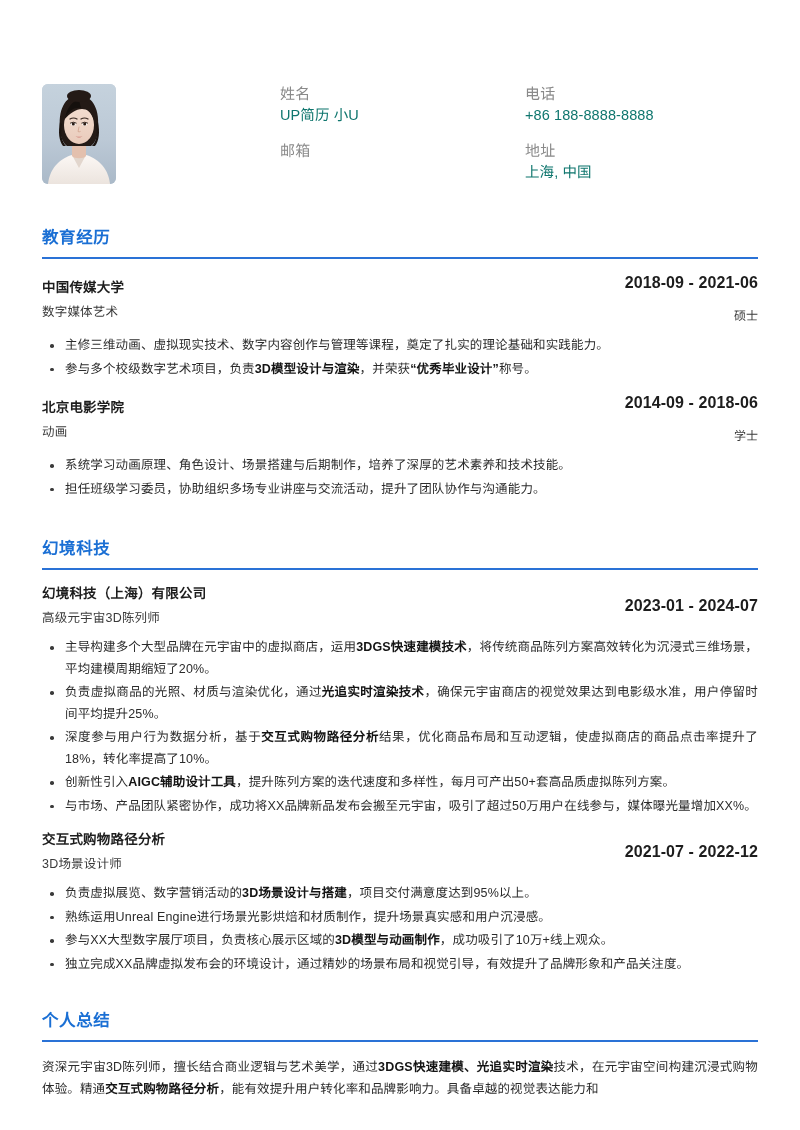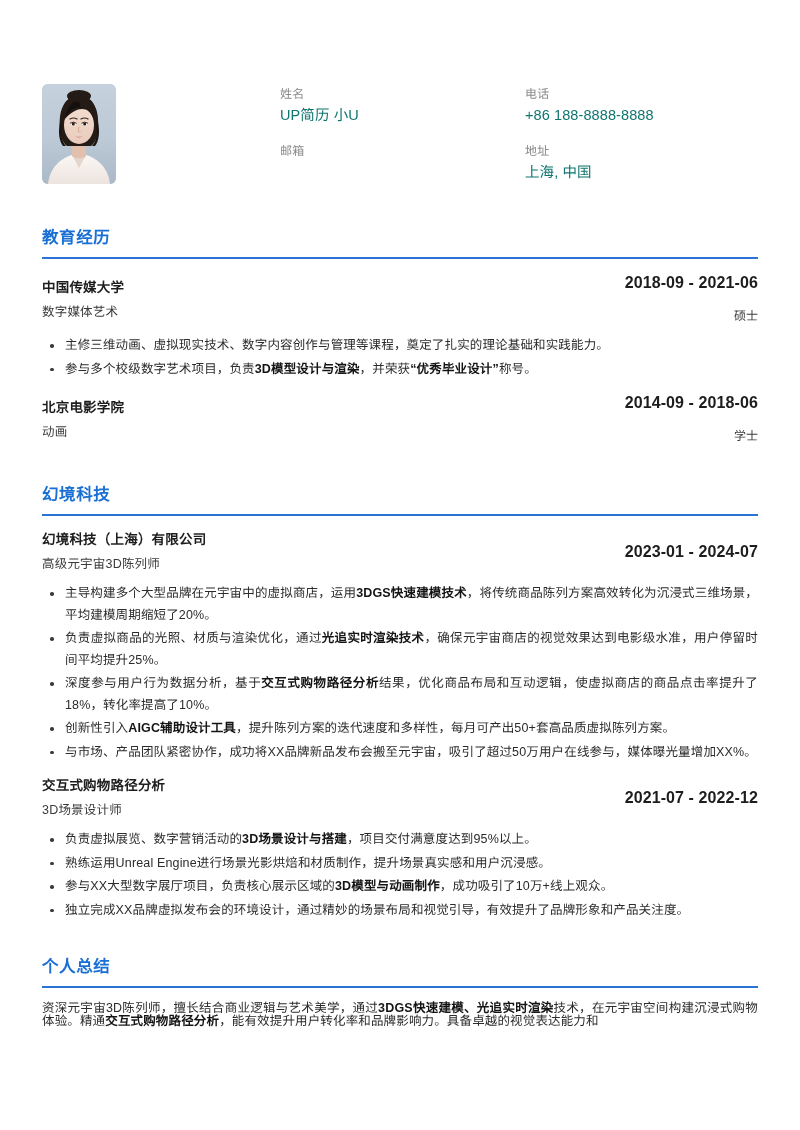--- a/index.html
+++ b/index.html
@@ -53,21 +53,21 @@
     grid-template-rows: auto auto;
     row-gap: 19px;
     column-gap: 0;
     flex: 1 1 auto;
     padding-top: 3px;
   }
 
   .contact-cell { display: block; }
 
   .contact-label {
-    font-size: 12px;
+    font-size: 15px;
     color: #8a8a8a;
     line-height: 14px;
     letter-spacing: 0.2px;
     margin-bottom: 4px;
   }
 
   .contact-value {
     font-size: 14.5px;
     color: #0f766e;
     line-height: 20px;
@@ -166,21 +166,21 @@
     height: 3.6px;
     border-radius: 50%;
     background: #3a3a3a;
   }
 
   ul.bullets li b { font-weight: bold; color: #141414; }
 
   
   .summary-text {
     font-size: 12.5px;
-    line-height: 13px;
+    line-height: 22px;
     color: #2b2b2b;
     letter-spacing: 0.15px;
     text-align: justify;
   }
   .summary-text b { font-weight: bold; color: #141414; }
 
   .sec-gap-edu  { margin-top: 36px; }
   .sec-gap-work { margin-top: 37px; }
   .sec-gap-sum  { margin-top: 34px; }
 </style>
@@ -285,20 +285,24 @@
           <div class="entry-row">
             <div class="entry-left">
               <div class="org">北京电影学院</div>
               <div class="role">动画</div>
             </div>
             <div class="entry-right">
               <div class="dates">2014-09 - 2018-06</div>
               <div class="degree">学士</div>
             </div>
           </div>
+          <ul class="bullets">
+            <li>系统学习动画原理、角色设计、场景搭建与后期制作，培养了深厚的艺术素养和技术技能。</li>
+            <li>担任班级学习委员，协助组织多场专业讲座与交流活动，提升了团队协作与沟通能力。</li>
+          </ul>
         </div>
       </div>
   </div>
 
   <div class="section sec-gap-work">
     <div class="section-head">幻境科技</div>
     <div class="section-rule"></div>
     <div>
         <div class="entry">
           <div class="entry-row">

